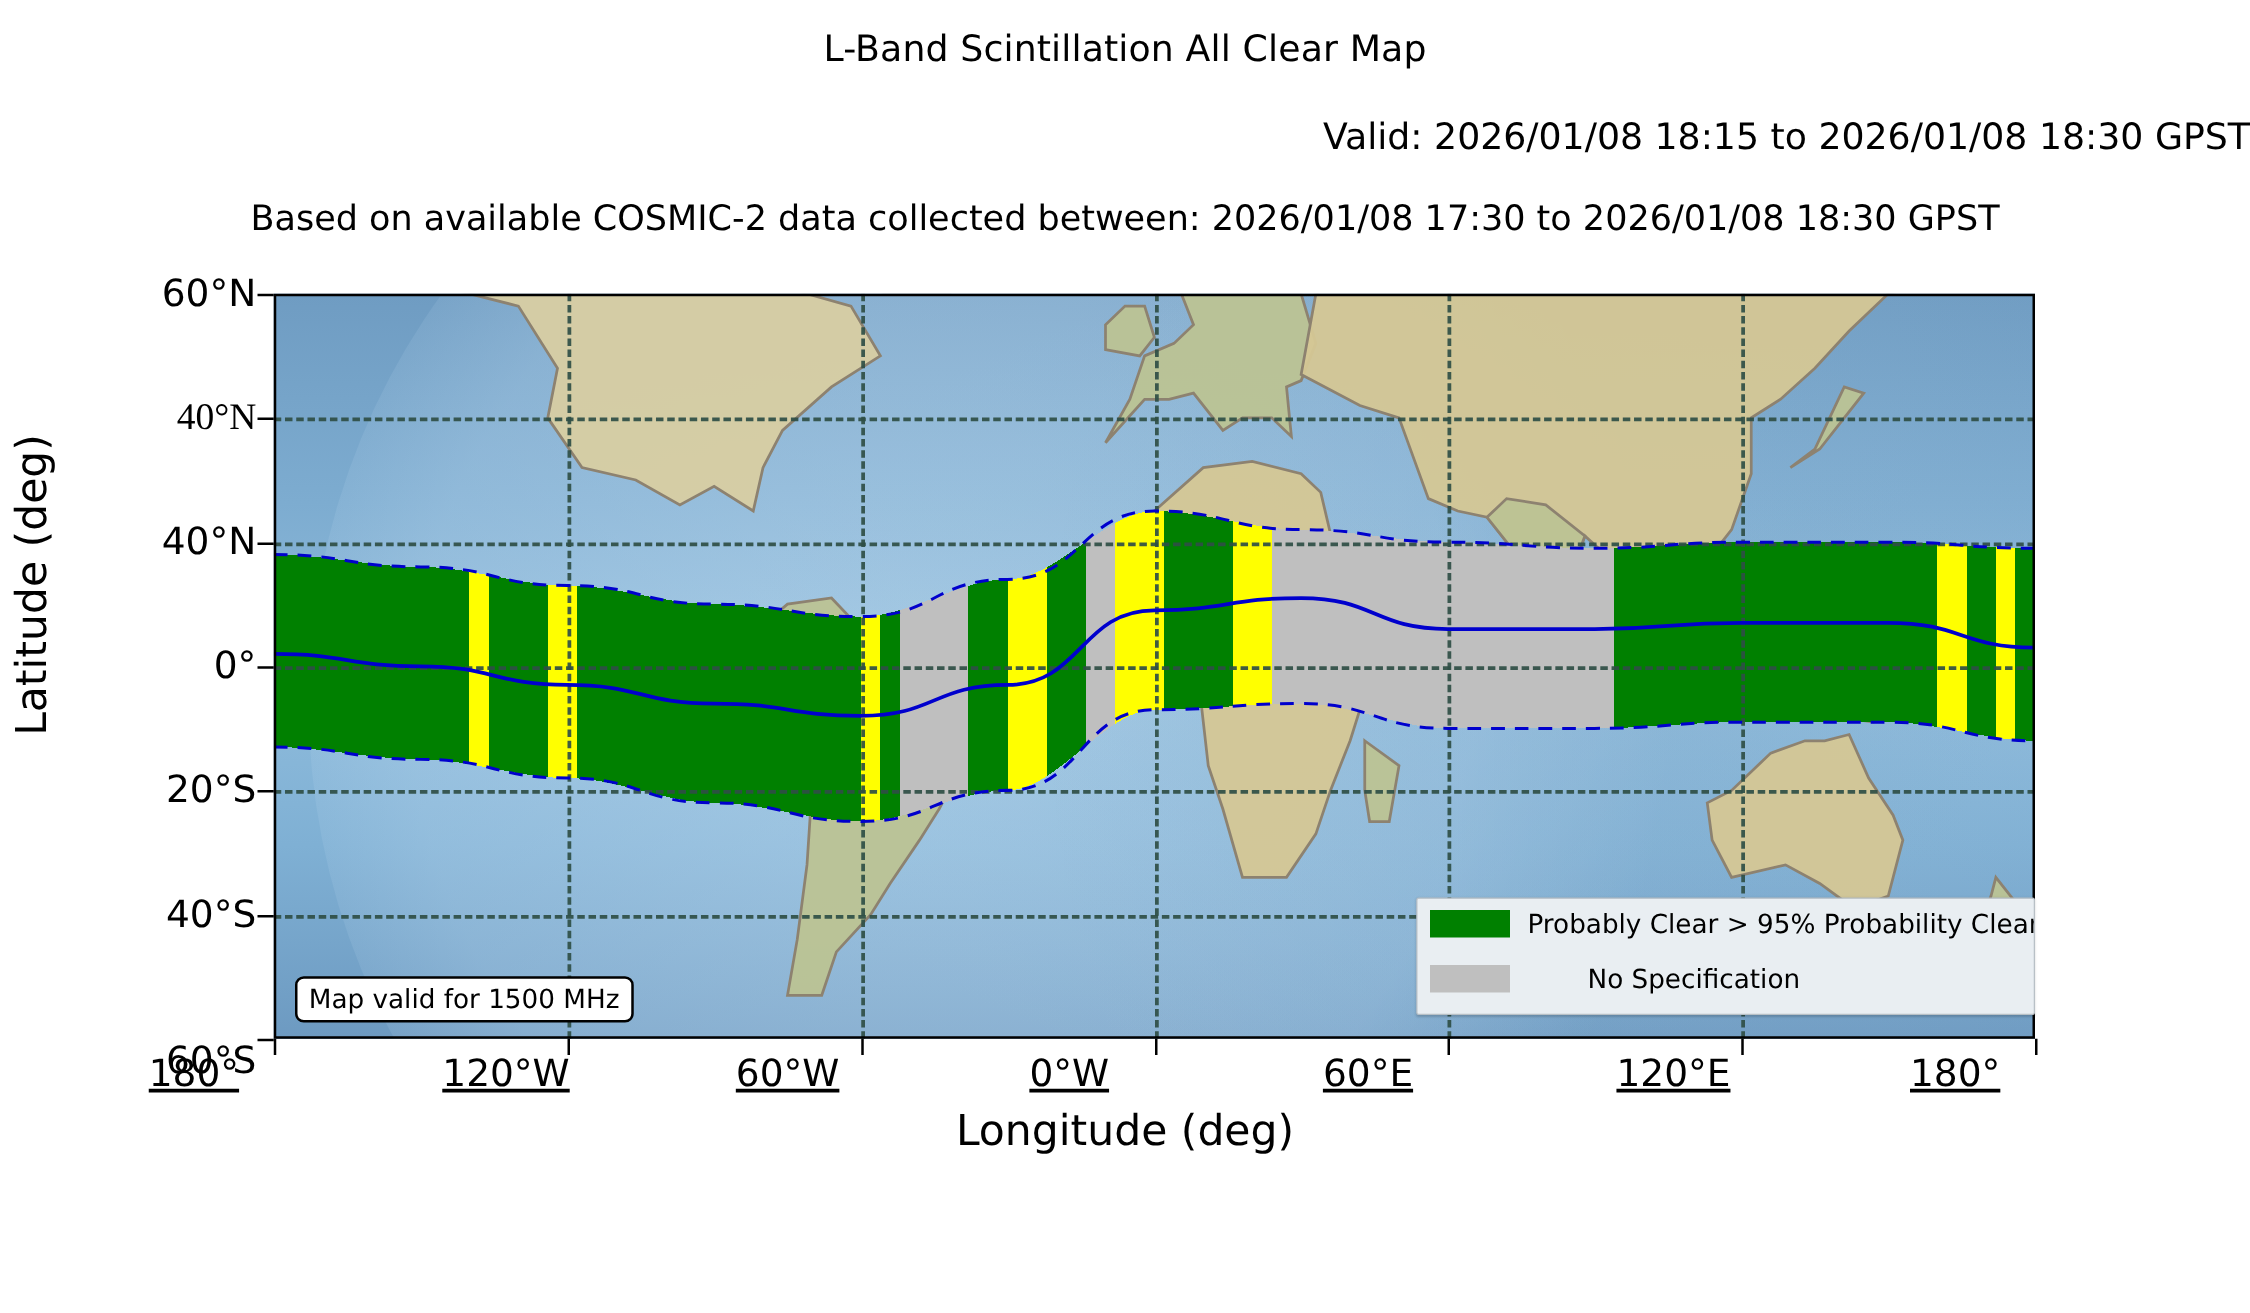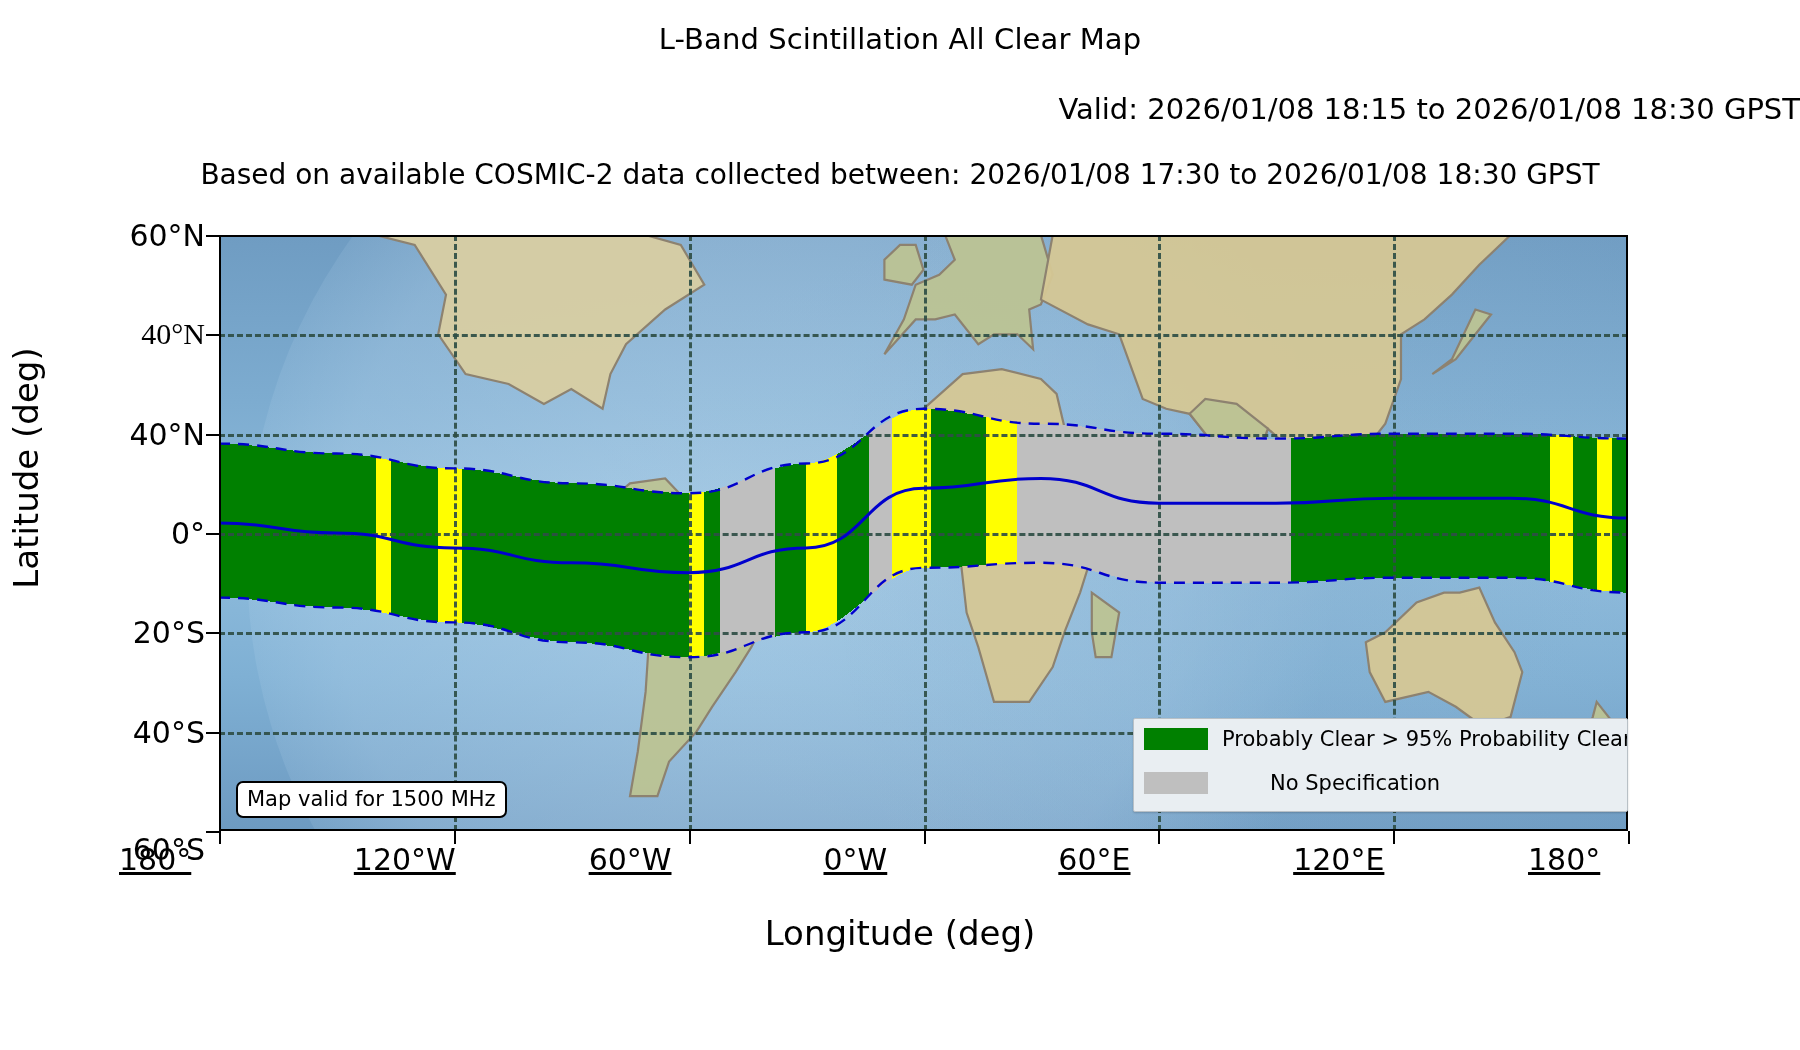--- a/index.html
+++ b/index.html
@@ -44,21 +44,21 @@
   
   #curves{position:absolute;inset:0;}
 
   
   .ytick{position:absolute;right:1632px;width:120px;text-align:right;
          font-size:30px;color:#000;transform:translateY(-50%);white-space:nowrap;}
   .xtick{position:absolute;top:842px;width:200px;text-align:left;
          font-size:30px;color:#000;transform:translateX(-50%);text-decoration:underline;}
 
   .xlabel{position:absolute;top:885px;left:0;width:1800px;text-align:center;
-          font-size:34px;color:#000;margin-top:28px;}
+          font-size:34px;color:#000;}
   .ylabel{position:absolute;left:-254px;top:448px;width:560px;text-align:center;
           font-size:34px;color:#000;transform:rotate(-90deg);transform-origin:50% 50%;}
 
   
   #legend{position:absolute;left:1133px;top:718px;width:493px;height:92px;
     background:#e9eef2;border:1.2px solid #b8c0c6;border-radius:2px;
     box-shadow:0 1px 2px rgba(0,0,0,.18);overflow:hidden;}
   .lgrow{position:absolute;left:10px;height:26px;display:flex;align-items:center;}
   .sw{width:64px;height:22px;margin-right:14px;flex:0 0 auto;}
   .lgtxt{font-size:21px;color:#000;white-space:nowrap;}

